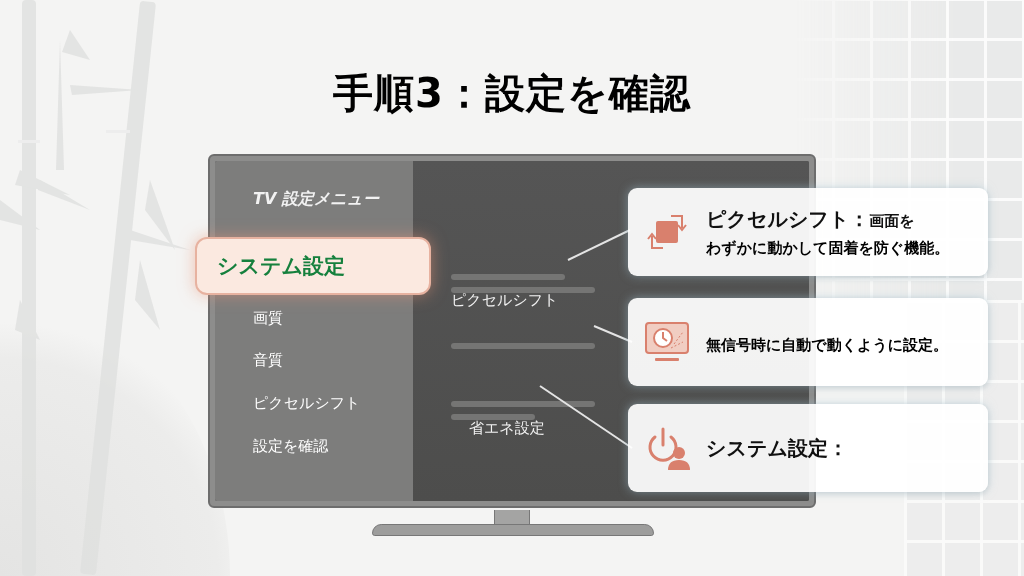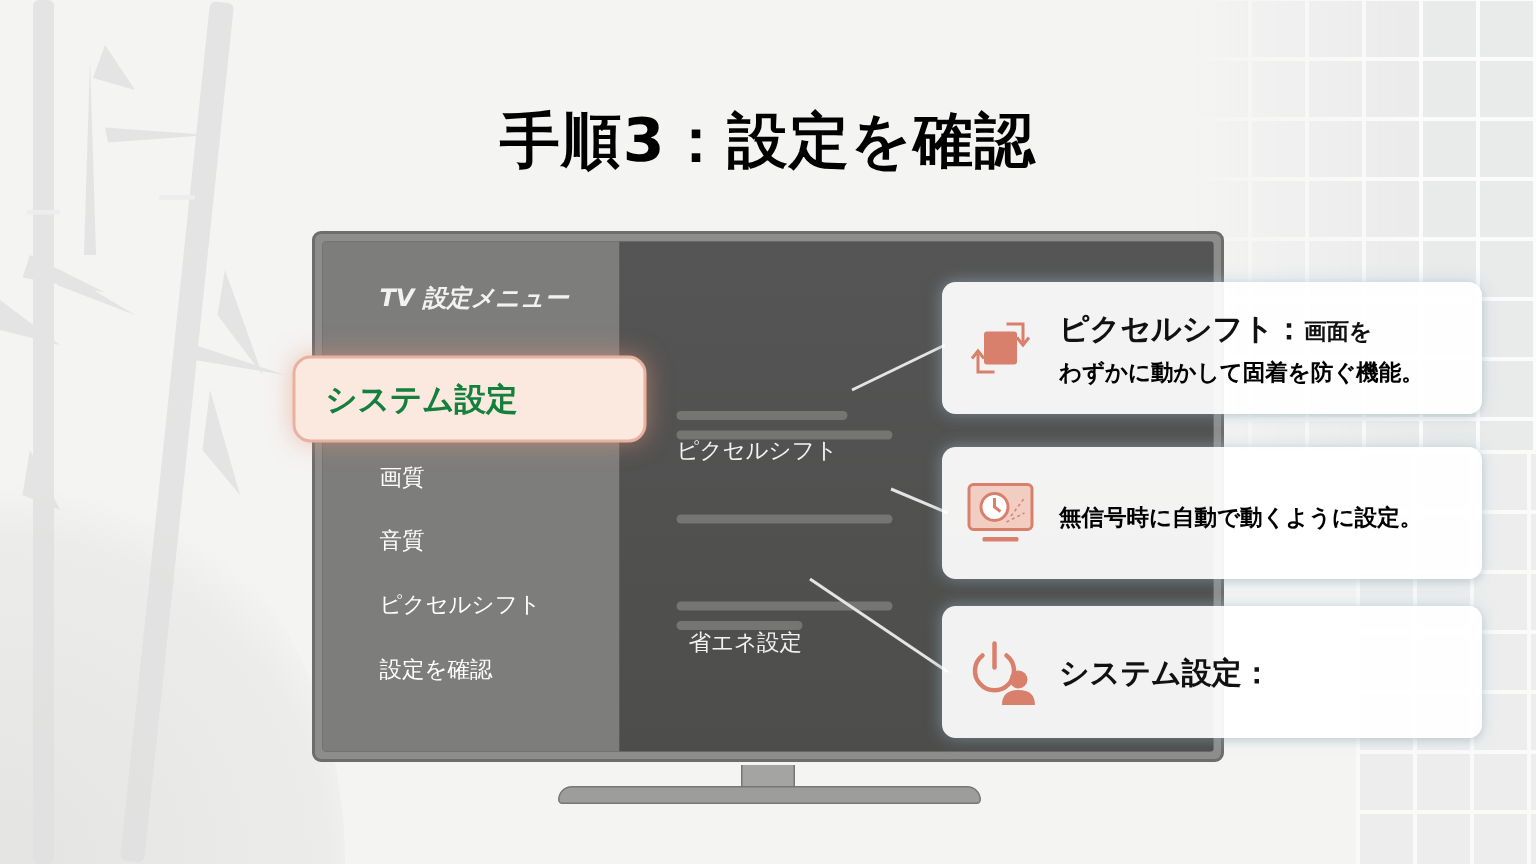--- a/index.html
+++ b/index.html
@@ -121,21 +121,21 @@
       <div class="menu-item" style="top:148px">画質</div>
       <div class="menu-item" style="top:190px">音質</div>
       <div class="menu-item" style="top:233px">ピクセルシフト</div>
       <div class="menu-item" style="top:276px">設定を確認</div>
     </div>
     <div class="content-pane">
       <div class="setting-label" style="left:38px;top:86px">ピクセルシフト</div>
       <div class="bar" style="left:38px;top:113px;width:114px"></div>
       <div class="bar" style="left:38px;top:126px;width:144px"></div>
       <div class="bar" style="left:38px;top:182px;width:144px"></div>
-      <div class="setting-label" style="left:46px;top:214px">省エネ設定</div>
+      <div class="setting-label" style="left:56px;top:214px">省エネ設定</div>
       <div class="bar" style="left:38px;top:240px;width:144px"></div>
       <div class="bar" style="left:38px;top:253px;width:84px"></div>
     </div>
   </div>
 </div>
 
 <div class="selected-item">システム設定</div>
 
 <div class="tv-stand-neck"></div>
 <div class="tv-stand-base"></div>

